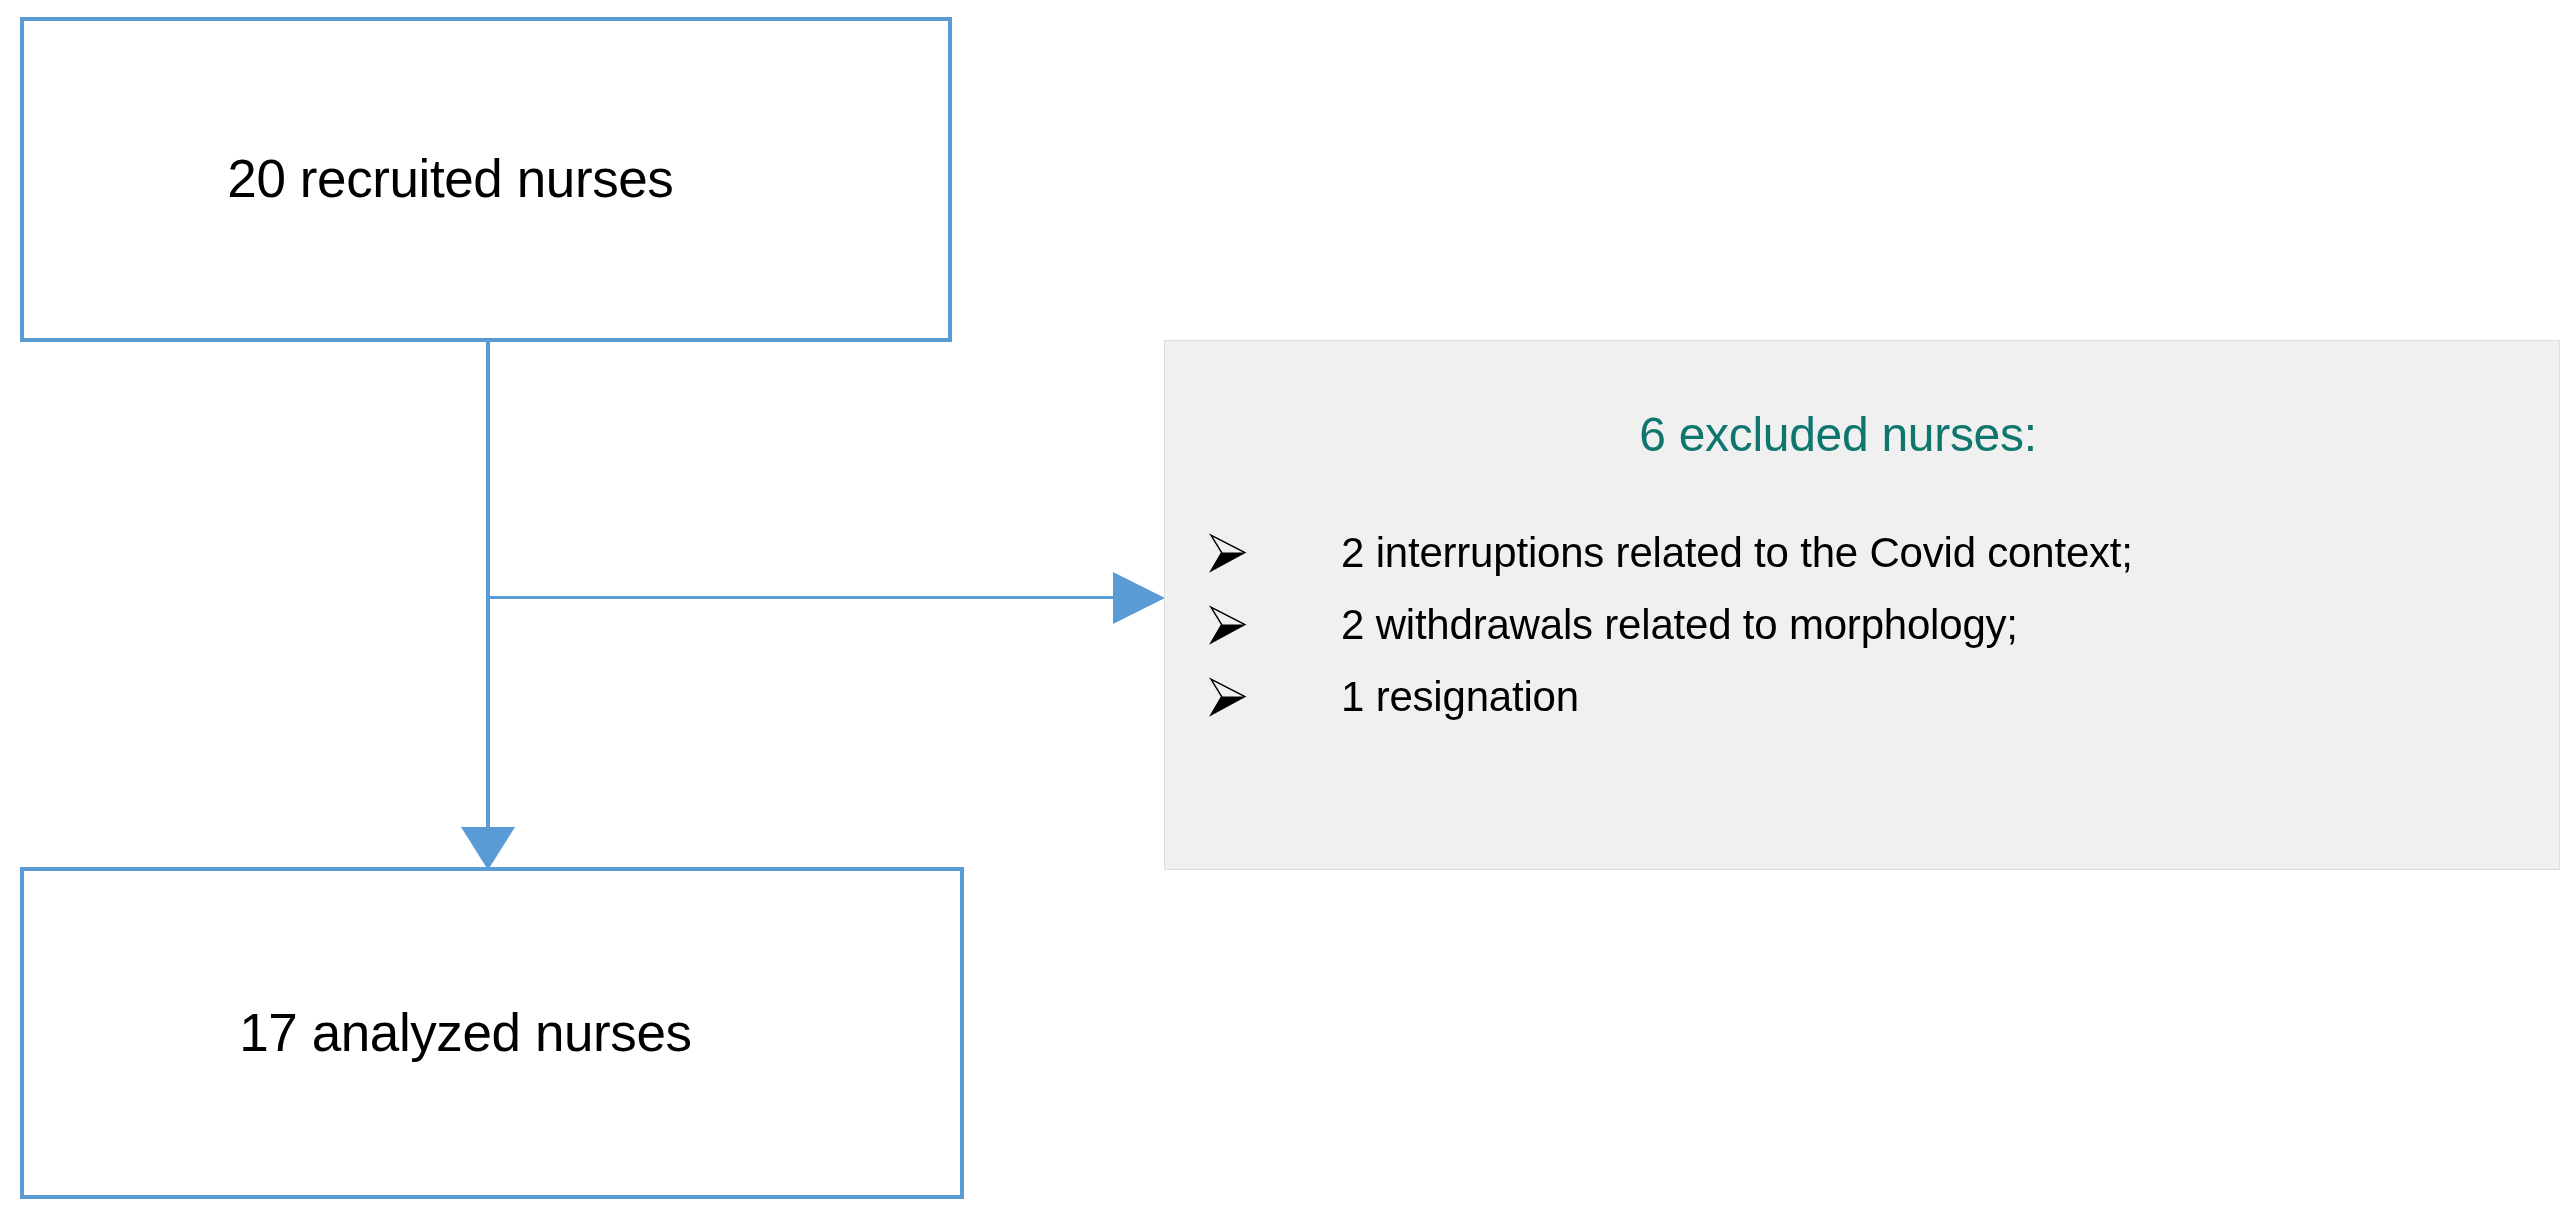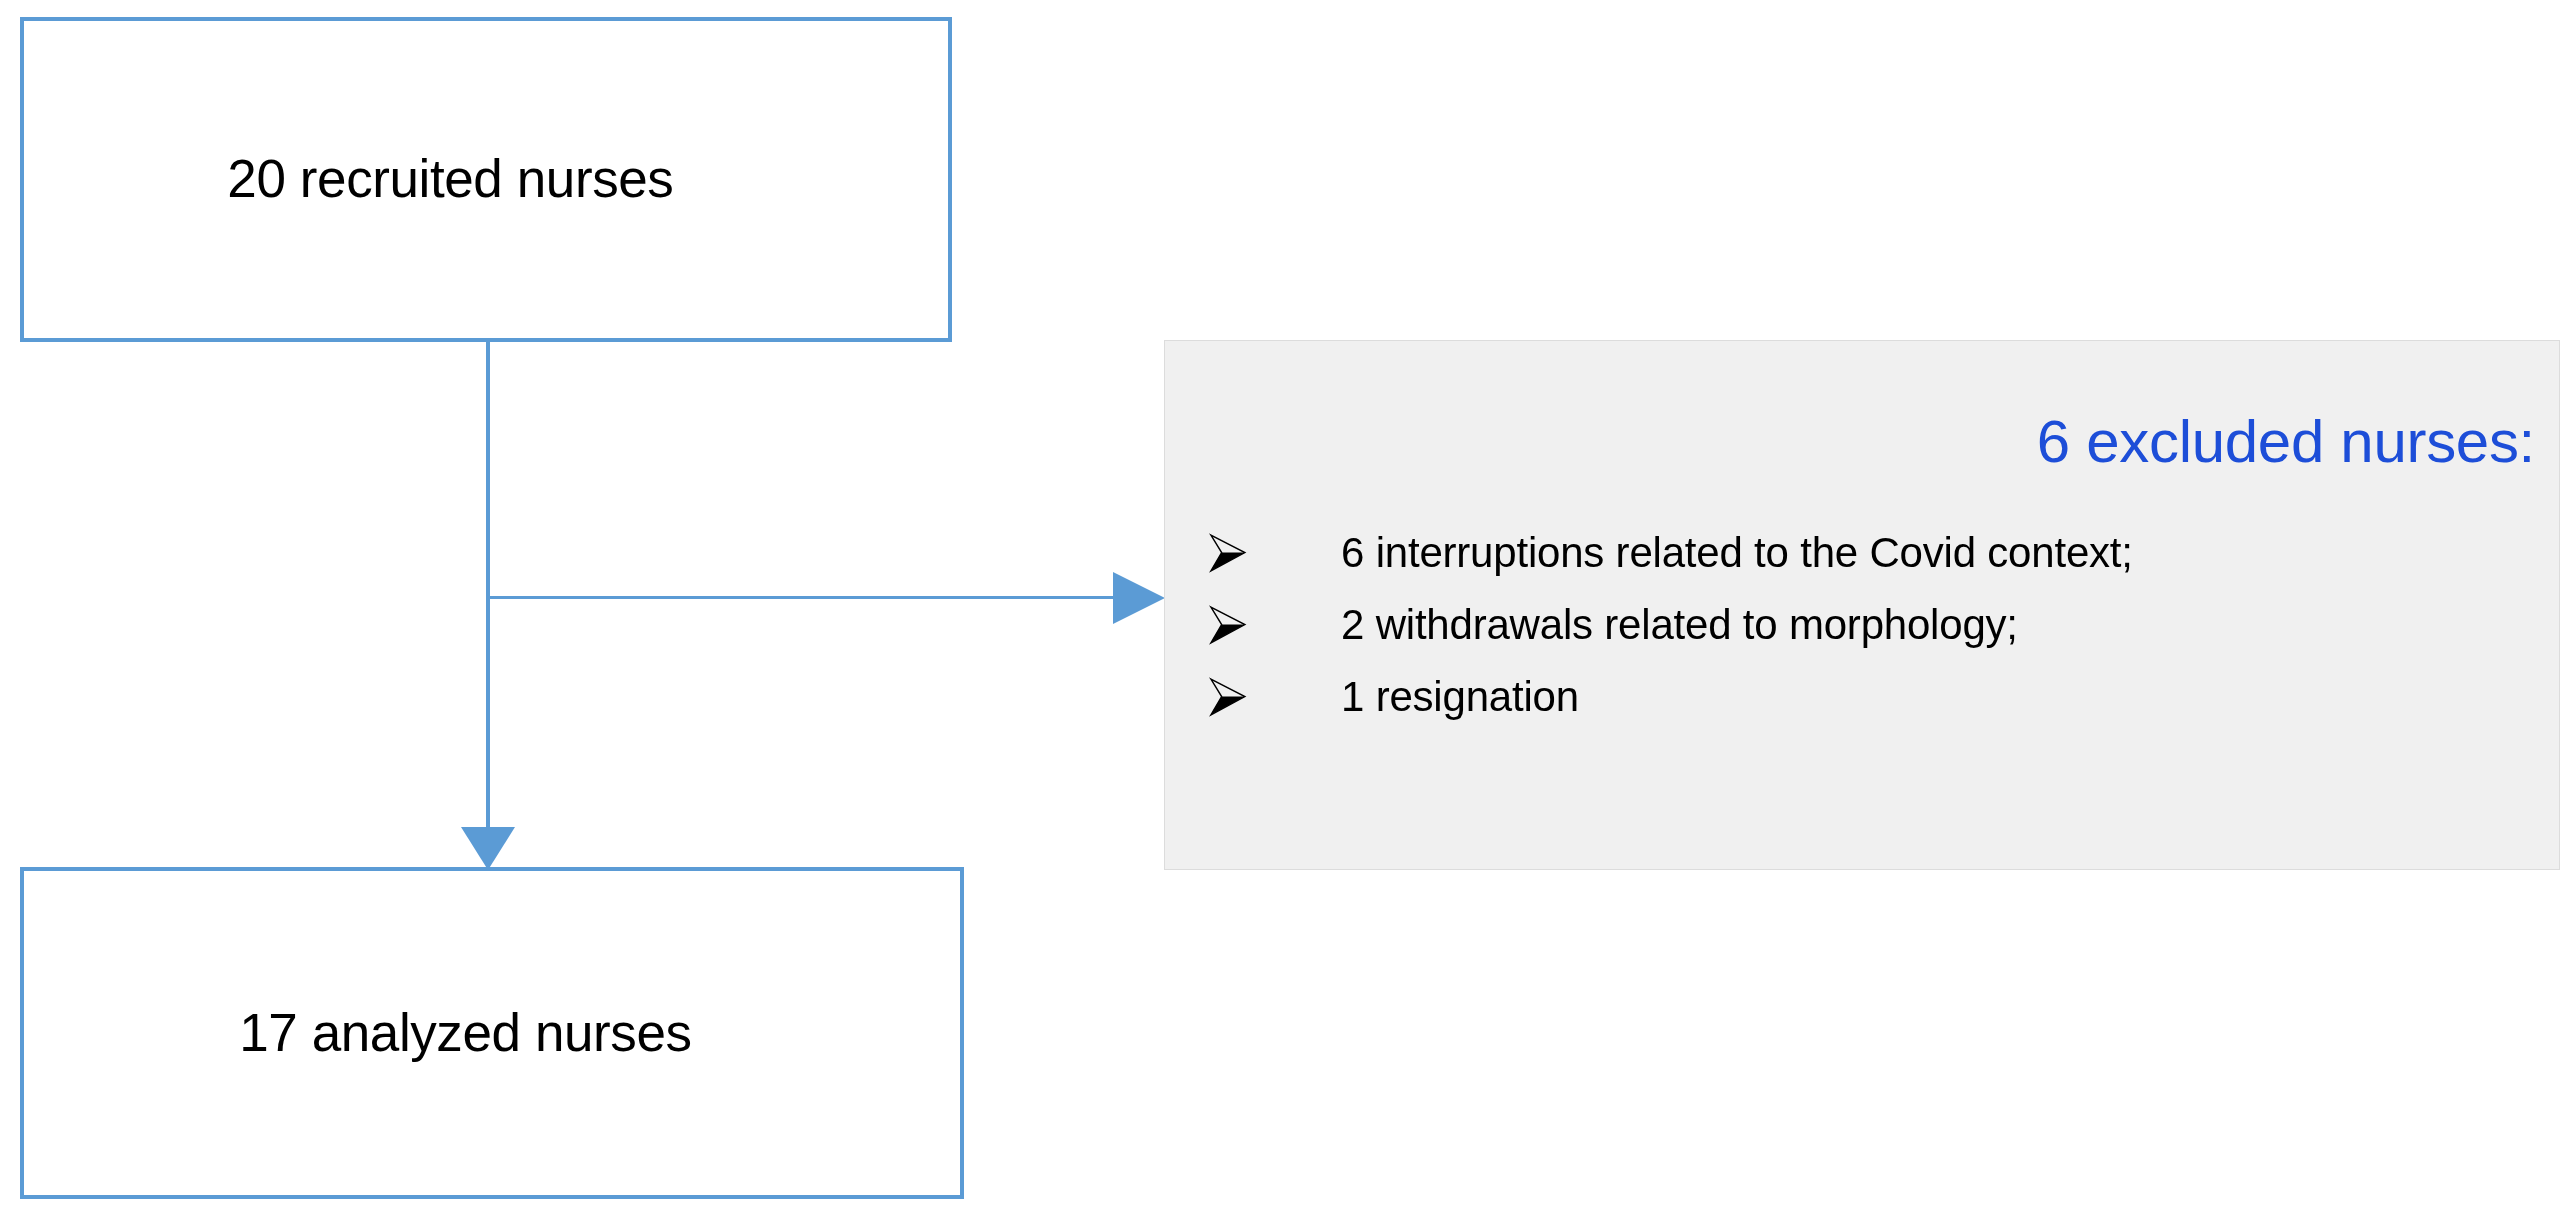--- a/index.html
+++ b/index.html
@@ -63,24 +63,24 @@
     width: 1396px;
     height: 530px;
     background: #f0f0f0;
     border: 1.8px solid #dcdcdc;
   }
   #excluded-title {
     position: absolute;
     left: 0;
     right: 0;
     top: 69px;
-    text-align: right;
-    font-size: 60px;
+    text-align: center;
+    font-size: 48px;
     line-height: 1.05;
-    color: #1d4ed8;
+    color: #0f766e;
     letter-spacing: -0.3px;
     transform: translateX(-24px);
   }
   #excluded-list {
     position: absolute;
     left: 0;
     top: 176px;
     right: 0;
     margin: 0;
     padding: 0;
@@ -167,21 +167,21 @@
 
     <ul id="excluded-list">
       <li>
         <span class="bullet-marker">
           <svg viewBox="0 0 56 56" width="50" height="50" aria-hidden="true">
             <path d="M10 8 L48 27.5 L10 48 L22 27.5 Z" fill="#000000"></path>
             <path d="M10 8 L48 27.5 L10 27.5 Z" fill="#f0f0f0"></path>
             <path d="M10 8 L48 27.5 L10 48 L22 27.5 Z" fill="none" stroke="#000000" stroke-width="1.6"></path>
           </svg>
         </span>
-        <span class="bullet-text">6 interruptions related to the Covid context;</span>
+        <span class="bullet-text">2 interruptions related to the Covid context;</span>
       </li>
       <li>
         <span class="bullet-marker">
           <svg viewBox="0 0 56 56" width="50" height="50" aria-hidden="true">
             <path d="M10 8 L48 27.5 L10 48 L22 27.5 Z" fill="#000000"></path>
             <path d="M10 8 L48 27.5 L10 27.5 Z" fill="#f0f0f0"></path>
             <path d="M10 8 L48 27.5 L10 48 L22 27.5 Z" fill="none" stroke="#000000" stroke-width="1.6"></path>
           </svg>
         </span>
         <span class="bullet-text">2 withdrawals related to morphology;</span>

